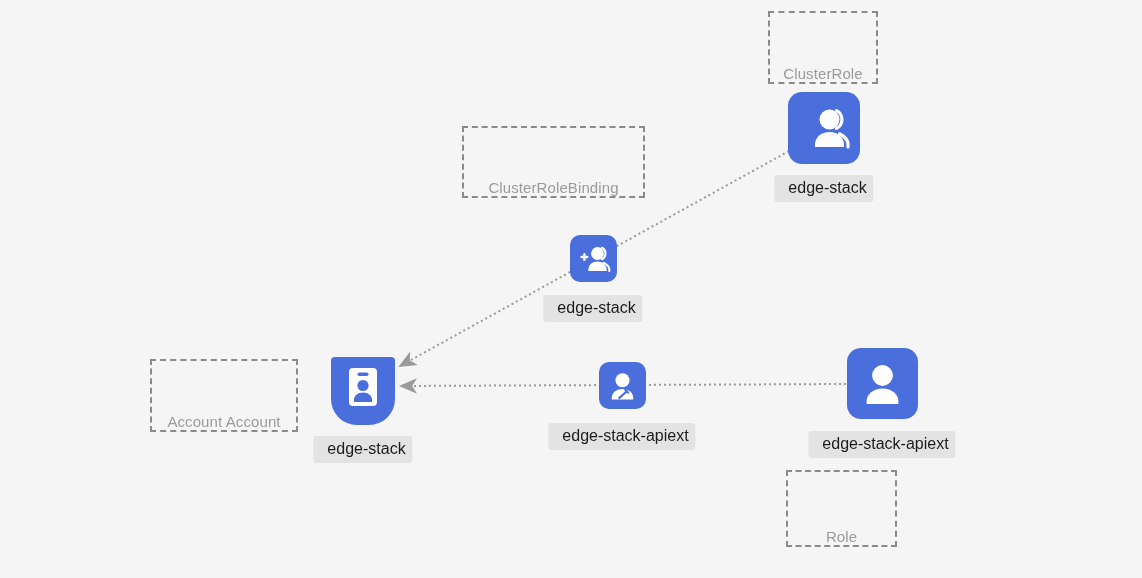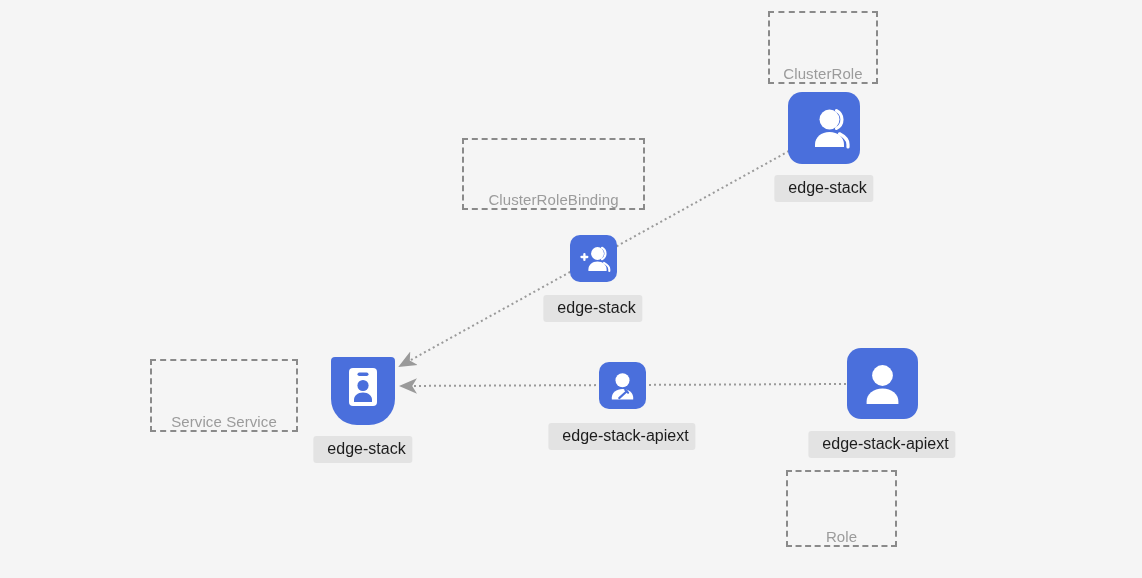--- a/index.html
+++ b/index.html
@@ -101,26 +101,26 @@
     <g id="edges-group">
         <line x1="789" y1="151" x2="400" y2="366" stroke="#9a9a9a" stroke-width="2" stroke-linecap="butt" stroke-dasharray="2 3" marker-end="url(#arrowhead)"></line>
         <line x1="846" y1="384" x2="401" y2="386" stroke="#9a9a9a" stroke-width="2" stroke-linecap="butt" stroke-dasharray="2 3" marker-end="url(#arrowhead)"></line>
       </g>
   </svg>
 
   <div class="kind-box" style="left:768px; top:11px; width:110px; height:73px;">
     <span class="kind-label">ClusterRole</span>
   </div>
 
-  <div class="kind-box" style="left:462px; top:138px; width:183px; height:72px;">
+  <div class="kind-box" style="left:462px; top:126px; width:183px; height:72px;">
     <span class="kind-label">ClusterRoleBinding</span>
   </div>
 
   <div class="kind-box" style="left:150px; top:359px; width:148px; height:73px;">
-    <span class="kind-label">Service Service</span>
+    <span class="kind-label">Account Account</span>
   </div>
 
 
   <div class="kind-box" style="left:786px; top:470px; width:111px; height:77px;">
     <span class="kind-label">Role</span>
   </div>
 
   <div class="node">
     <div class="node-icon rounded" style="left:788px; top:92px; width:72px; height:72px;">
       <svg viewBox="0 0 72 72" xmlns="http://www.w3.org/2000/svg" aria-hidden="true">

